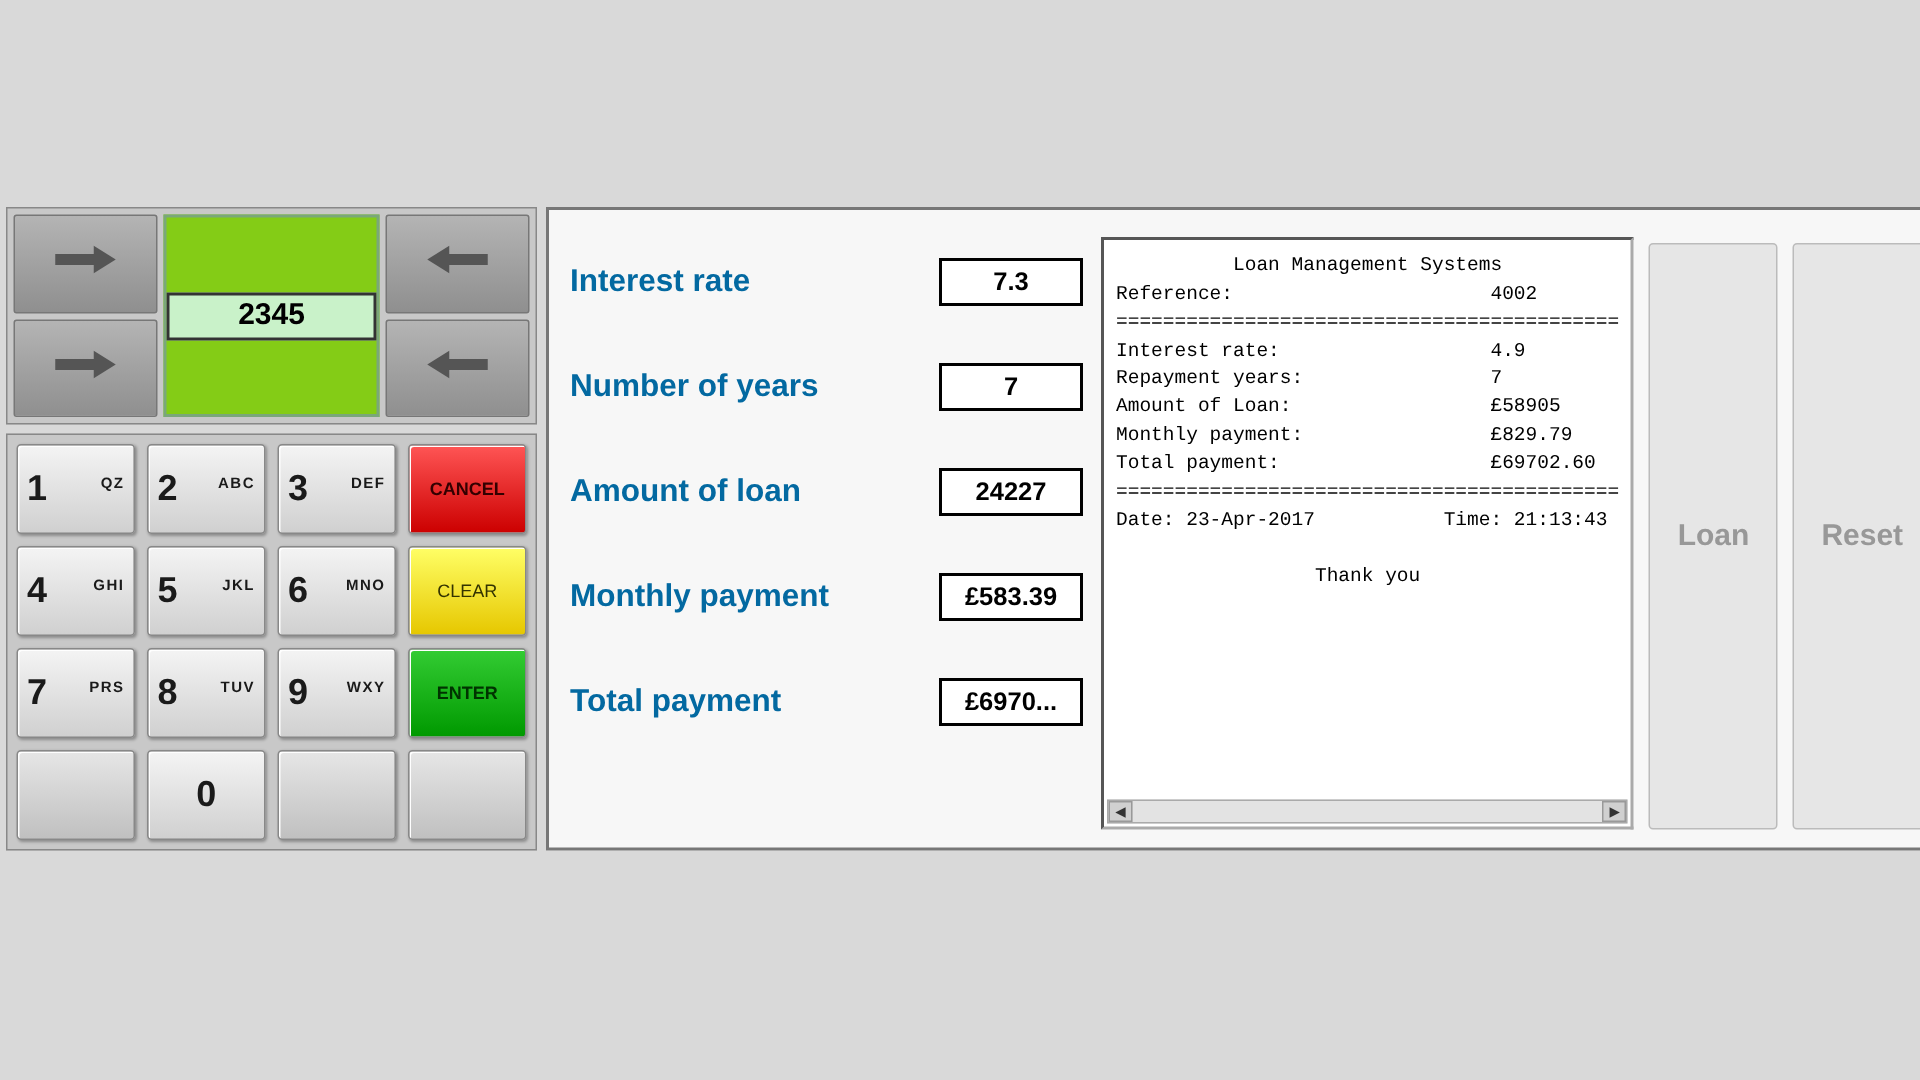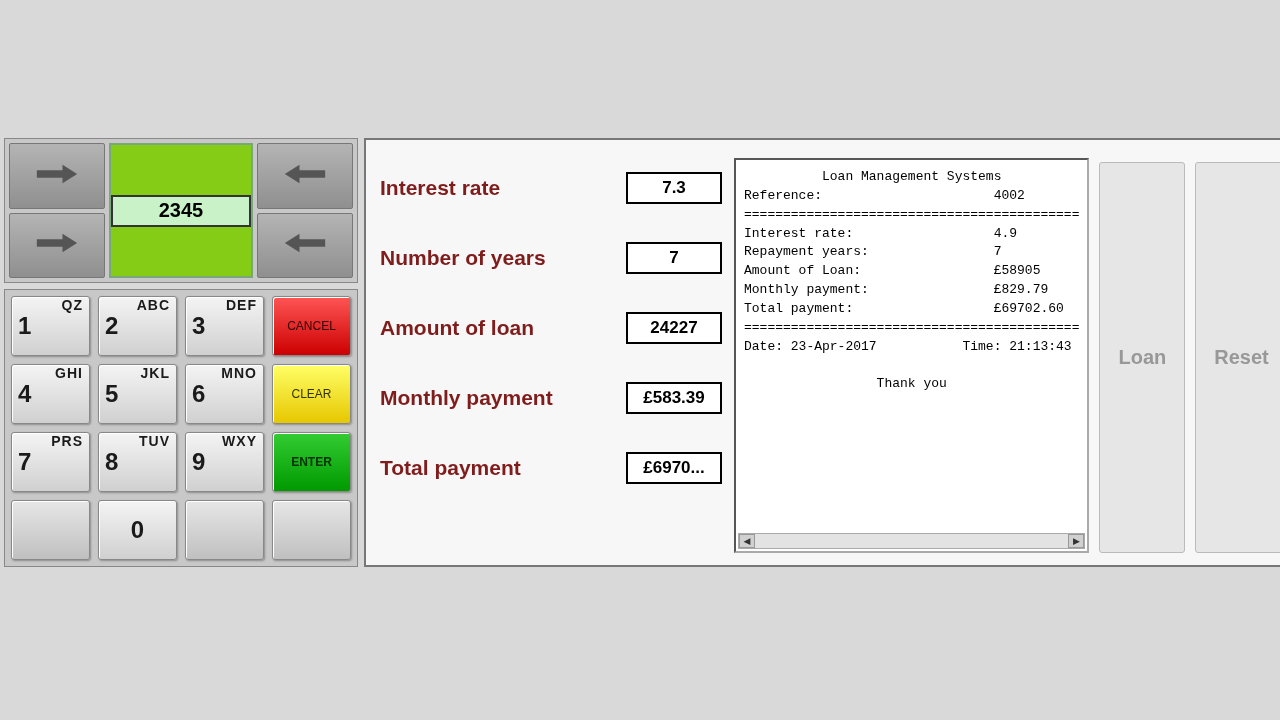--- a/index.html
+++ b/index.html
@@ -87,24 +87,24 @@
     box-shadow: inset 1px 1px 0 #fff, 1px 1px 2px rgba(0,0,0,0.3);
     display: flex;
     align-items: center;
     justify-content: flex-start;
     padding: 0 6px;
     cursor: pointer;
     position: relative;
     font-family: Arial, sans-serif;
   }
   .key .num { font-size: 24px; font-weight: bold; color: #1a1a1a; }
-  .key .alpha { font-size: 14px; font-weight: bold; color: #1a1a1a; position: absolute; top: 0; right: 6px; letter-spacing: 1px; }
+  .key .alpha { font-size: 10px; font-weight: bold; color: #1a1a1a; position: absolute; top: 20px; right: 6px; letter-spacing: 1px; }
   .key.action { justify-content: center; }
   .key.cancel { background: linear-gradient(#f55, #c00); }
-  .key.cancel .lbl { color: #330000; font-size: 12px; font-weight: normal; }
+  .key.cancel .lbl { color: #330000; font-size: 12px; font-weight: bold; }
   .key.clear { background: linear-gradient(#ffff66, #e6c700); }
   .key.clear .lbl { color: #333300; font-size: 12px; font-weight: normal; }
   .key.enter { background: linear-gradient(#3c3, #090); }
   .key.enter .lbl { color: #003300; font-size: 12px; font-weight: bold; }
   .key.blank { background: linear-gradient(#e6e6e6, #c0c0c0); }
 
   
   .main {
     flex: 1;
     border: 2px solid #777;
@@ -121,21 +121,21 @@
     padding-top: 14px;
   }
   .row {
     display: flex;
     align-items: center;
     justify-content: space-between;
   }
   .row label {
     font-size: 21px;
     font-weight: bold;
-    color: #7f1d1d;
+    color: #0369a1;
   }
   .row .field {
     width: 96px;
     height: 32px;
     border: 2px solid #000;
     background: #fff;
     text-align: center;
     font-size: 17px;
     font-weight: bold;
     display: flex;

